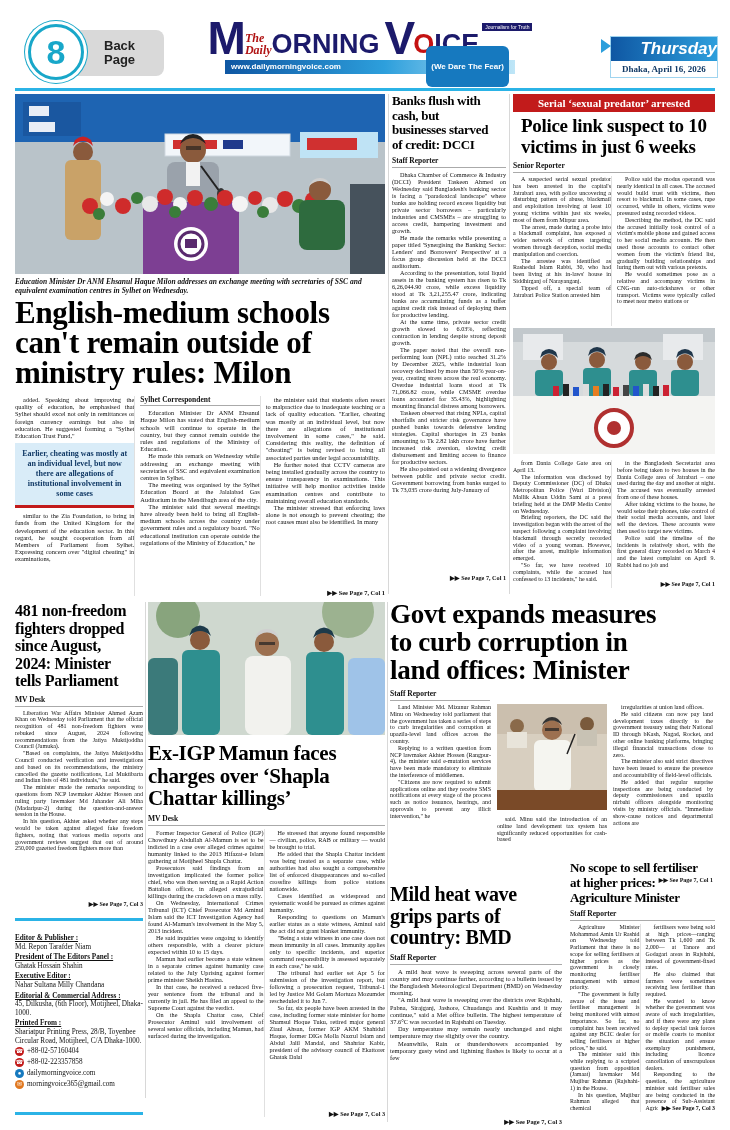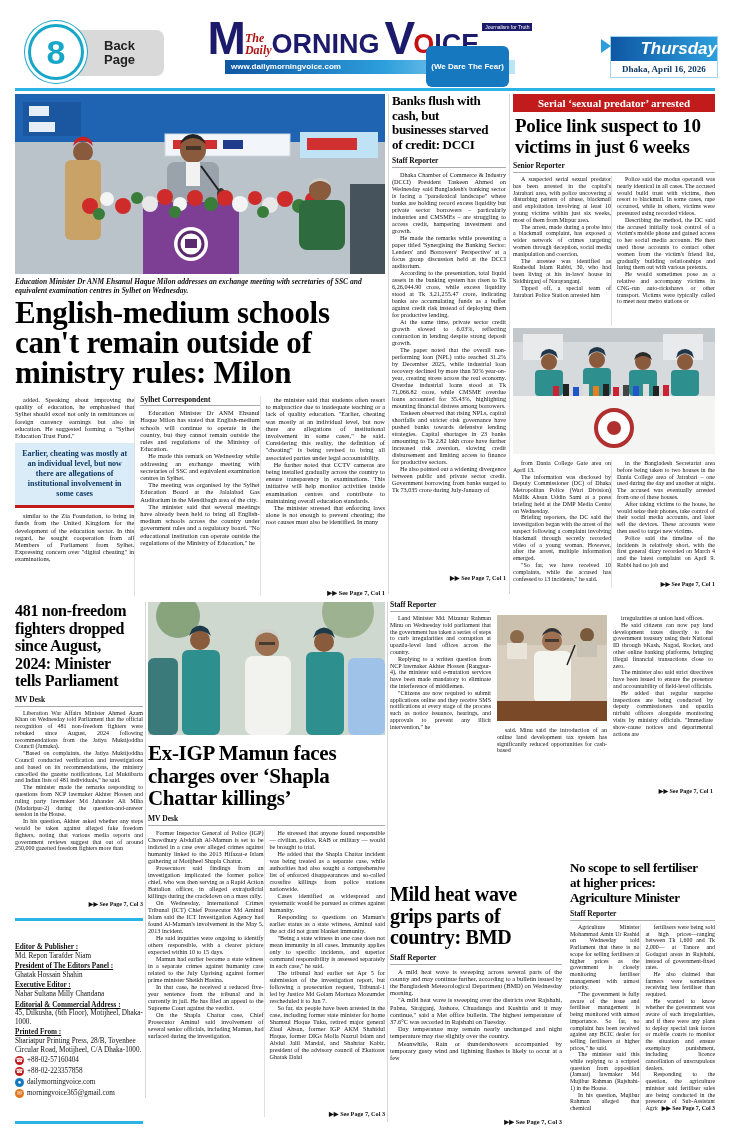--- a/index.html
+++ b/index.html
@@ -65,33 +65,33 @@
              font-size:8px;line-height:10px;text-align:center;padding:6px 4px;margin:4px 0;}
 
   
   .banks{left:392px;top:94px;width:114px;height:502px;}
   .banks .headline{font-size:13px;line-height:14.5px;margin-bottom:4px;}
   .banks .body-col{width:114px;height:410px;}
 
   
   .police{left:513px;top:94px;width:202px;height:502px;}
   .banner{background:#c21b1b;color:#fff;font-weight:bold;font-size:11px;line-height:18px;text-align:center;height:18px;}
-  .police .headline{font-size:19px;line-height:21px;margin:3px 0 4px 2px;}
+  .police .headline{font-size:19px;line-height:21px;margin:3px 0 4px 8px;}
   .police .cols-top .body-col{width:99px;height:150px;}
   .police-photo{width:202px;height:126px;margin:2px 0;}
   .police .cols-bot .body-col{width:99px;height:128px;}
 
   
   .fighters{left:15px;top:602px;width:128px;}
   .fighters .headline{font-size:16px;line-height:17.5px;margin-bottom:5px;}
   .fighters .body-col{width:128px;height:198px;}
 
   
   .imprint{left:15px;top:918px;width:128px;height:180px;border-top:3px solid #2bb3e6;border-bottom:3px solid #2bb3e6;
-           padding-top:20px;font-size:7.2px;line-height:8.6px;}
+           padding-top:11px;font-size:7.2px;line-height:8.6px;}
   .imprint .lab{font-weight:bold;text-decoration:underline;display:block;margin-top:2px;}
   .imprint .val{display:block;}
   .imprint .c-row{display:flex;align-items:center;margin-top:2px;}
   .imprint .c-ic{width:9px;height:9px;border-radius:50%;display:inline-flex;align-items:center;justify-content:center;
                  color:#fff;font-size:6px;margin-right:3px;flex:0 0 9px;}
   .ic-phone{background:#c21b1b;} .ic-globe{background:#1679bf;} .ic-mail{background:#e07820;}
 
   
   .exigp{left:148px;top:602px;width:237px;}
   .exigp-photo{width:237px;height:133px;}
@@ -431,20 +431,23 @@
             <p>"Being a state witness in one case does not mean immunity in all cases. Immunity applies only to specific incidents, and superior command responsibility is assessed separately in each case," he said.</p>
             <p>The tribunal had earlier set Apr 5 for submission of the investigation report, but following a prosecution request, Tribunal-1 led by Justice Md Golam Mortuza Mozumder rescheduled it to Jun 7.</p>
             <p>So far, six people have been arrested in the case, including former state minister for home Shamsul Hoque Tuku, retired major general Ziaul Ahsan, former IGP AKM Shahidul Haque, former DIGs Molla Nazrul Islam and Abdul Jalil Mandal, and Shahriar Kabir, president of the advisory council of Ekattorer Ghatak Dalal</p>
           </div>
         <span class="see fs62">▶▶ See Page 7, Col 3</span>
       </div>
     </div>
   </div>
 
   <div class="abs govt">
+    <div class="headline">Govt expands measures
+to curb corruption in
+land offices: Minister</div>
     <div class="byline" style="width:100px">Staff Reporter</div>
     <div class="govt-row">
       <div class="body-col fs60 c1">
           <p>Land Minister Md. Mizanur Rahman Minu on Wednesday told parliament that the government has taken a series of steps to curb irregularities and corruption at upazila-level land offices across the country.</p>
           <p>Replying to a written question from NCP lawmaker Akhter Hossen (Rangpur-4), the minister said e-mutation services have been made mandatory to eliminate the interference of middlemen.</p>
           <p>"Citizens are now required to submit applications online and they receive SMS notifications at every stage of the process such as notice issuance, hearings, and approvals to prevent any illicit intervention," he</p>
         </div>
       <div class="mid">
         <svg class="land-photo" viewBox="0 0 110 106">
           <rect width="110" height="106" fill="#d8cfc0"></rect>

